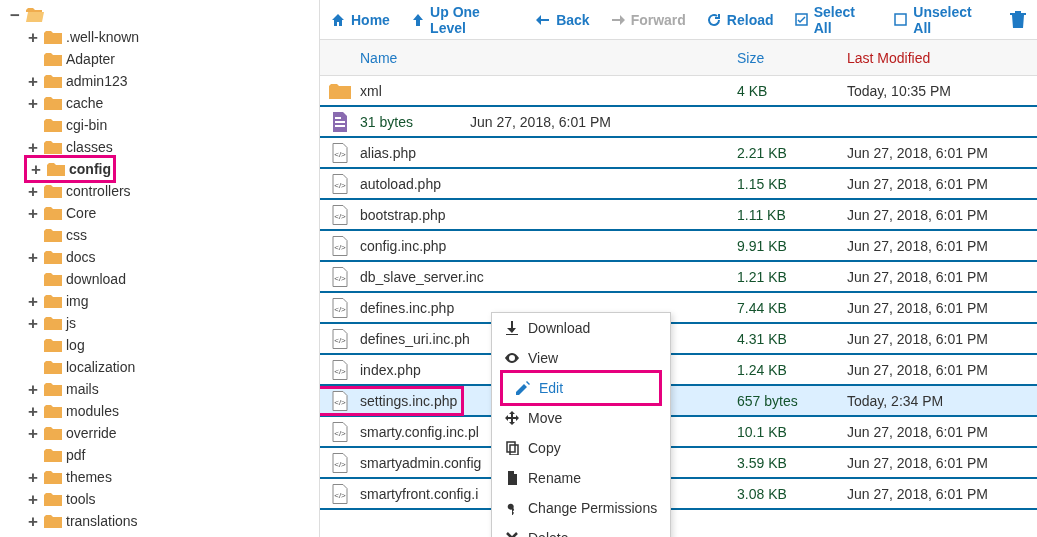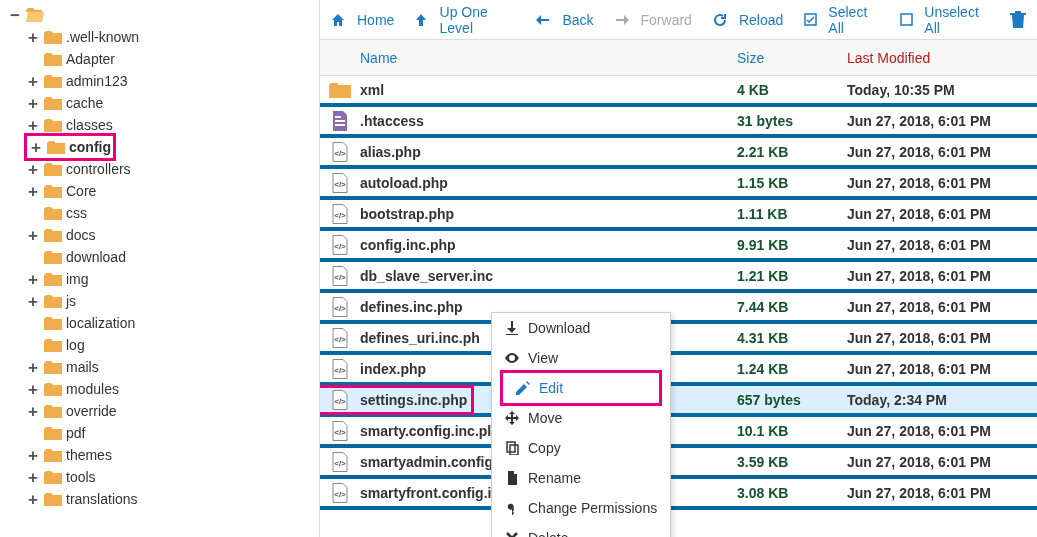--- a/index.html
+++ b/index.html
@@ -66,46 +66,46 @@
       display: flex;
       align-items: center;
       height: 40px;
       border-bottom: 1px solid #ddd;
       padding: 0 10px;
       gap: 20px;
     }
     .tool-btn {
       display: inline-flex;
       align-items: center;
-      gap: 11px;
+      gap: 5px;
       color: #1f7ac4;
       cursor: pointer;
       font-size: 14px;
+      font-weight: bold;
     }
     .tool-btn.disabled { color: #aaa; cursor: default; }
     .tool-icon { display: inline-flex; width: 16px; height: 16px; align-items: center; justify-content: center; }
     .trash-btn { margin-left: auto; color:#1f7ac4; }
 
     
     .file-header {
       display: flex;
       height: 36px;
       align-items: center;
       border-bottom: 1px solid #ddd;
       background: #f7f7f7;
     }
     .col-name { flex: 1; padding-left: 40px; color:#1f7ac4; }
     .col-size { width: 110px; color:#1f7ac4; }
     .col-mod { width: 190px; color:#b91c1c; }
     .file-row {
       display: flex;
       align-items: center;
       height: 31px;
-      border-bottom: 4px solid #0369a1;
-      font-weight: bold;
+      border-bottom: 2px solid #0369a1;
     }
     .file-row .fi-wrap {
       width: 40px;
       display: inline-flex;
       justify-content: center;
     }
     .file-row .fname { flex: 1; color: #333; }
     .file-row .fsize { width: 110px; color: #14532d; }
     .file-row .fmod { width: 190px; color: #333; }
     .file-row.selected { background: #dcefff; }
@@ -187,20 +187,29 @@
         <div class="tree-node">
           <span class="toggle">+</span>
           <span class="folder-icon">
             <svg width="18" height="14" viewBox="0 0 18 14">
               <path fill="#f0ad4e" d="M0 3l2-2h5l2 2h9v11H0z"></path>
             </svg>
           </span>
           <span class="label">cache</span>
         </div>
         <div class="tree-node">
+          <span class="toggle blank">+</span>
+          <span class="folder-icon">
+            <svg width="18" height="14" viewBox="0 0 18 14">
+              <path fill="#f0ad4e" d="M0 3l2-2h5l2 2h9v11H0z"></path>
+            </svg>
+          </span>
+          <span class="label">cgi-bin</span>
+        </div>
+        <div class="tree-node">
           <span class="toggle">+</span>
           <span class="folder-icon">
             <svg width="18" height="14" viewBox="0 0 18 14">
               <path fill="#f0ad4e" d="M0 3l2-2h5l2 2h9v11H0z"></path>
             </svg>
           </span>
           <span class="label">classes</span>
         </div>
         <div class="tree-node">
           <span class="highlighted">
@@ -276,30 +285,30 @@
           </span>
           <span class="label">js</span>
         </div>
         <div class="tree-node">
           <span class="toggle blank">+</span>
           <span class="folder-icon">
             <svg width="18" height="14" viewBox="0 0 18 14">
               <path fill="#f0ad4e" d="M0 3l2-2h5l2 2h9v11H0z"></path>
             </svg>
           </span>
+          <span class="label">log</span>
+        </div>
+        <div class="tree-node">
+          <span class="toggle blank">+</span>
+          <span class="folder-icon">
+            <svg width="18" height="14" viewBox="0 0 18 14">
+              <path fill="#f0ad4e" d="M0 3l2-2h5l2 2h9v11H0z"></path>
+            </svg>
+          </span>
           <span class="label">localization</span>
-        </div>
-        <div class="tree-node">
-          <span class="toggle blank">+</span>
-          <span class="folder-icon">
-            <svg width="18" height="14" viewBox="0 0 18 14">
-              <path fill="#f0ad4e" d="M0 3l2-2h5l2 2h9v11H0z"></path>
-            </svg>
-          </span>
-          <span class="label">log</span>
         </div>
         <div class="tree-node">
           <span class="toggle">+</span>
           <span class="folder-icon">
             <svg width="18" height="14" viewBox="0 0 18 14">
               <path fill="#f0ad4e" d="M0 3l2-2h5l2 2h9v11H0z"></path>
             </svg>
           </span>
           <span class="label">mails</span>
         </div>
@@ -448,21 +457,20 @@
         </div>
         <div class="file-row">
           <span class="fi-wrap">
             <svg width="16" height="20" viewBox="0 0 16 20">
               <path fill="#8a6bb0" d="M1 0h10l4 4v16H1z"></path>
               <rect x="3" y="9" width="10" height="2" fill="#fff"></rect>
               <rect x="3" y="13" width="10" height="2" fill="#fff"></rect>
               <rect x="3" y="5" width="6" height="2" fill="#fff"></rect>
             </svg>
           </span>
-          <span class="fname">.htaccess</span>
           <span class="fsize">31 bytes</span>
           <span class="fmod">Jun 27, 2018, 6:01 PM</span>
         </div>
         <div class="file-row">
           <span class="fi-wrap">
             <svg width="16" height="20" viewBox="0 0 16 20">
               <path fill="#fff" stroke="#888" d="M1 0.5h10l4 4v15H1z"></path>
               <text x="8" y="14" font-size="8" text-anchor="middle" fill="#555" font-family="Arial">&lt;/&gt;</text>
             </svg>
           </span>

